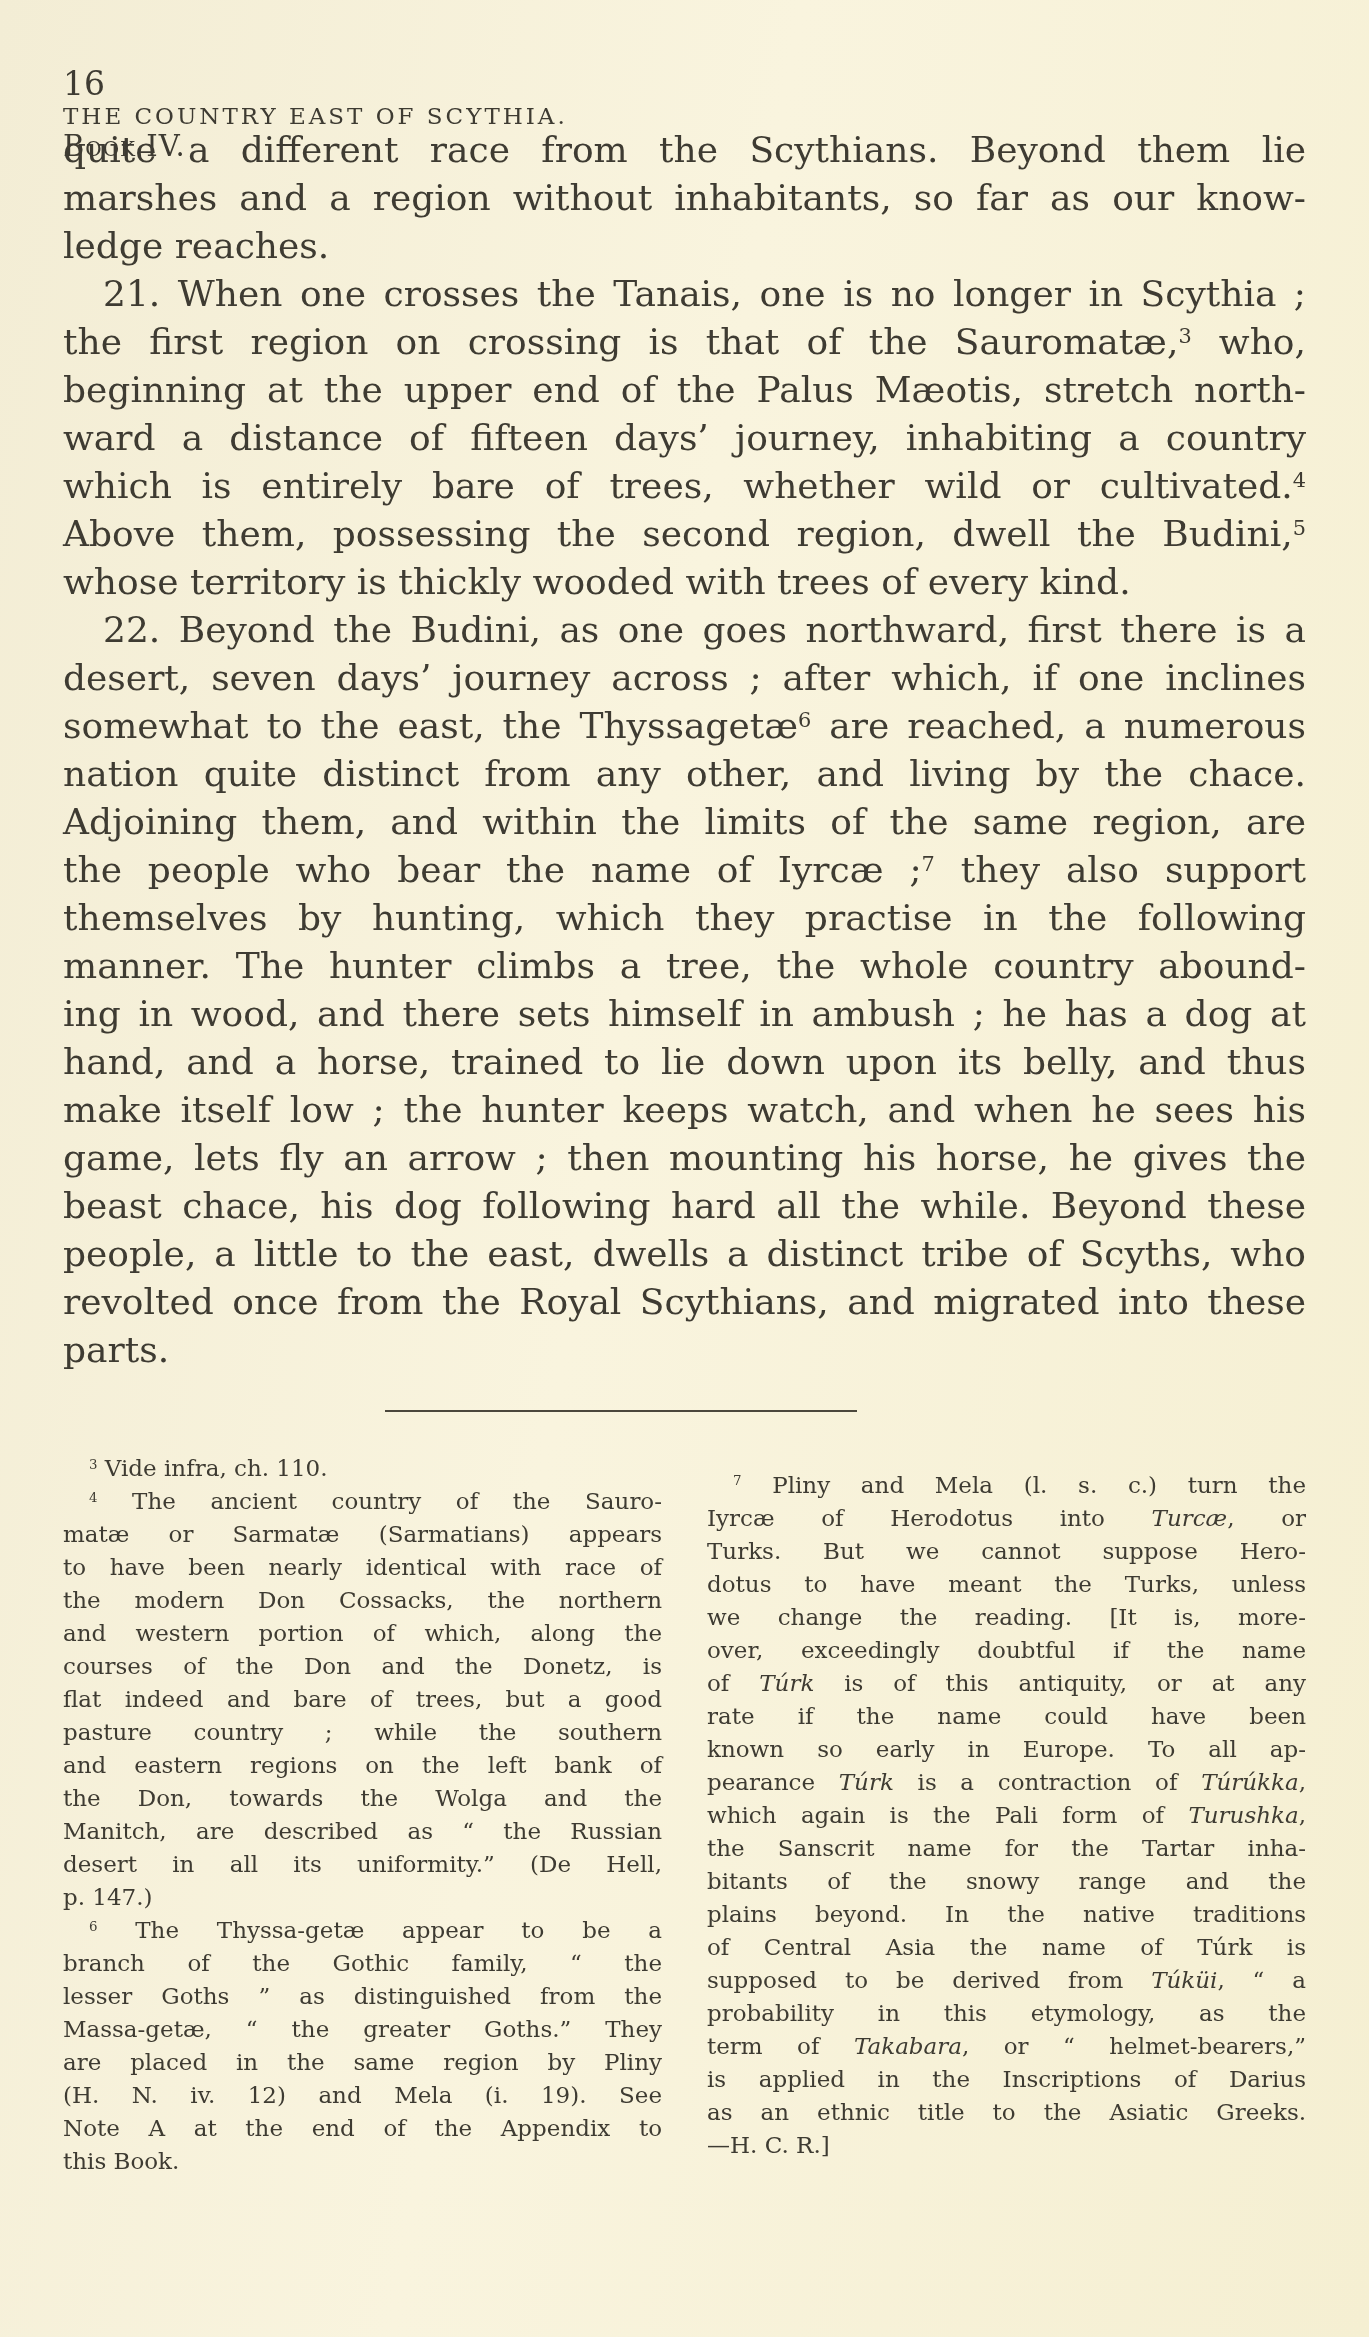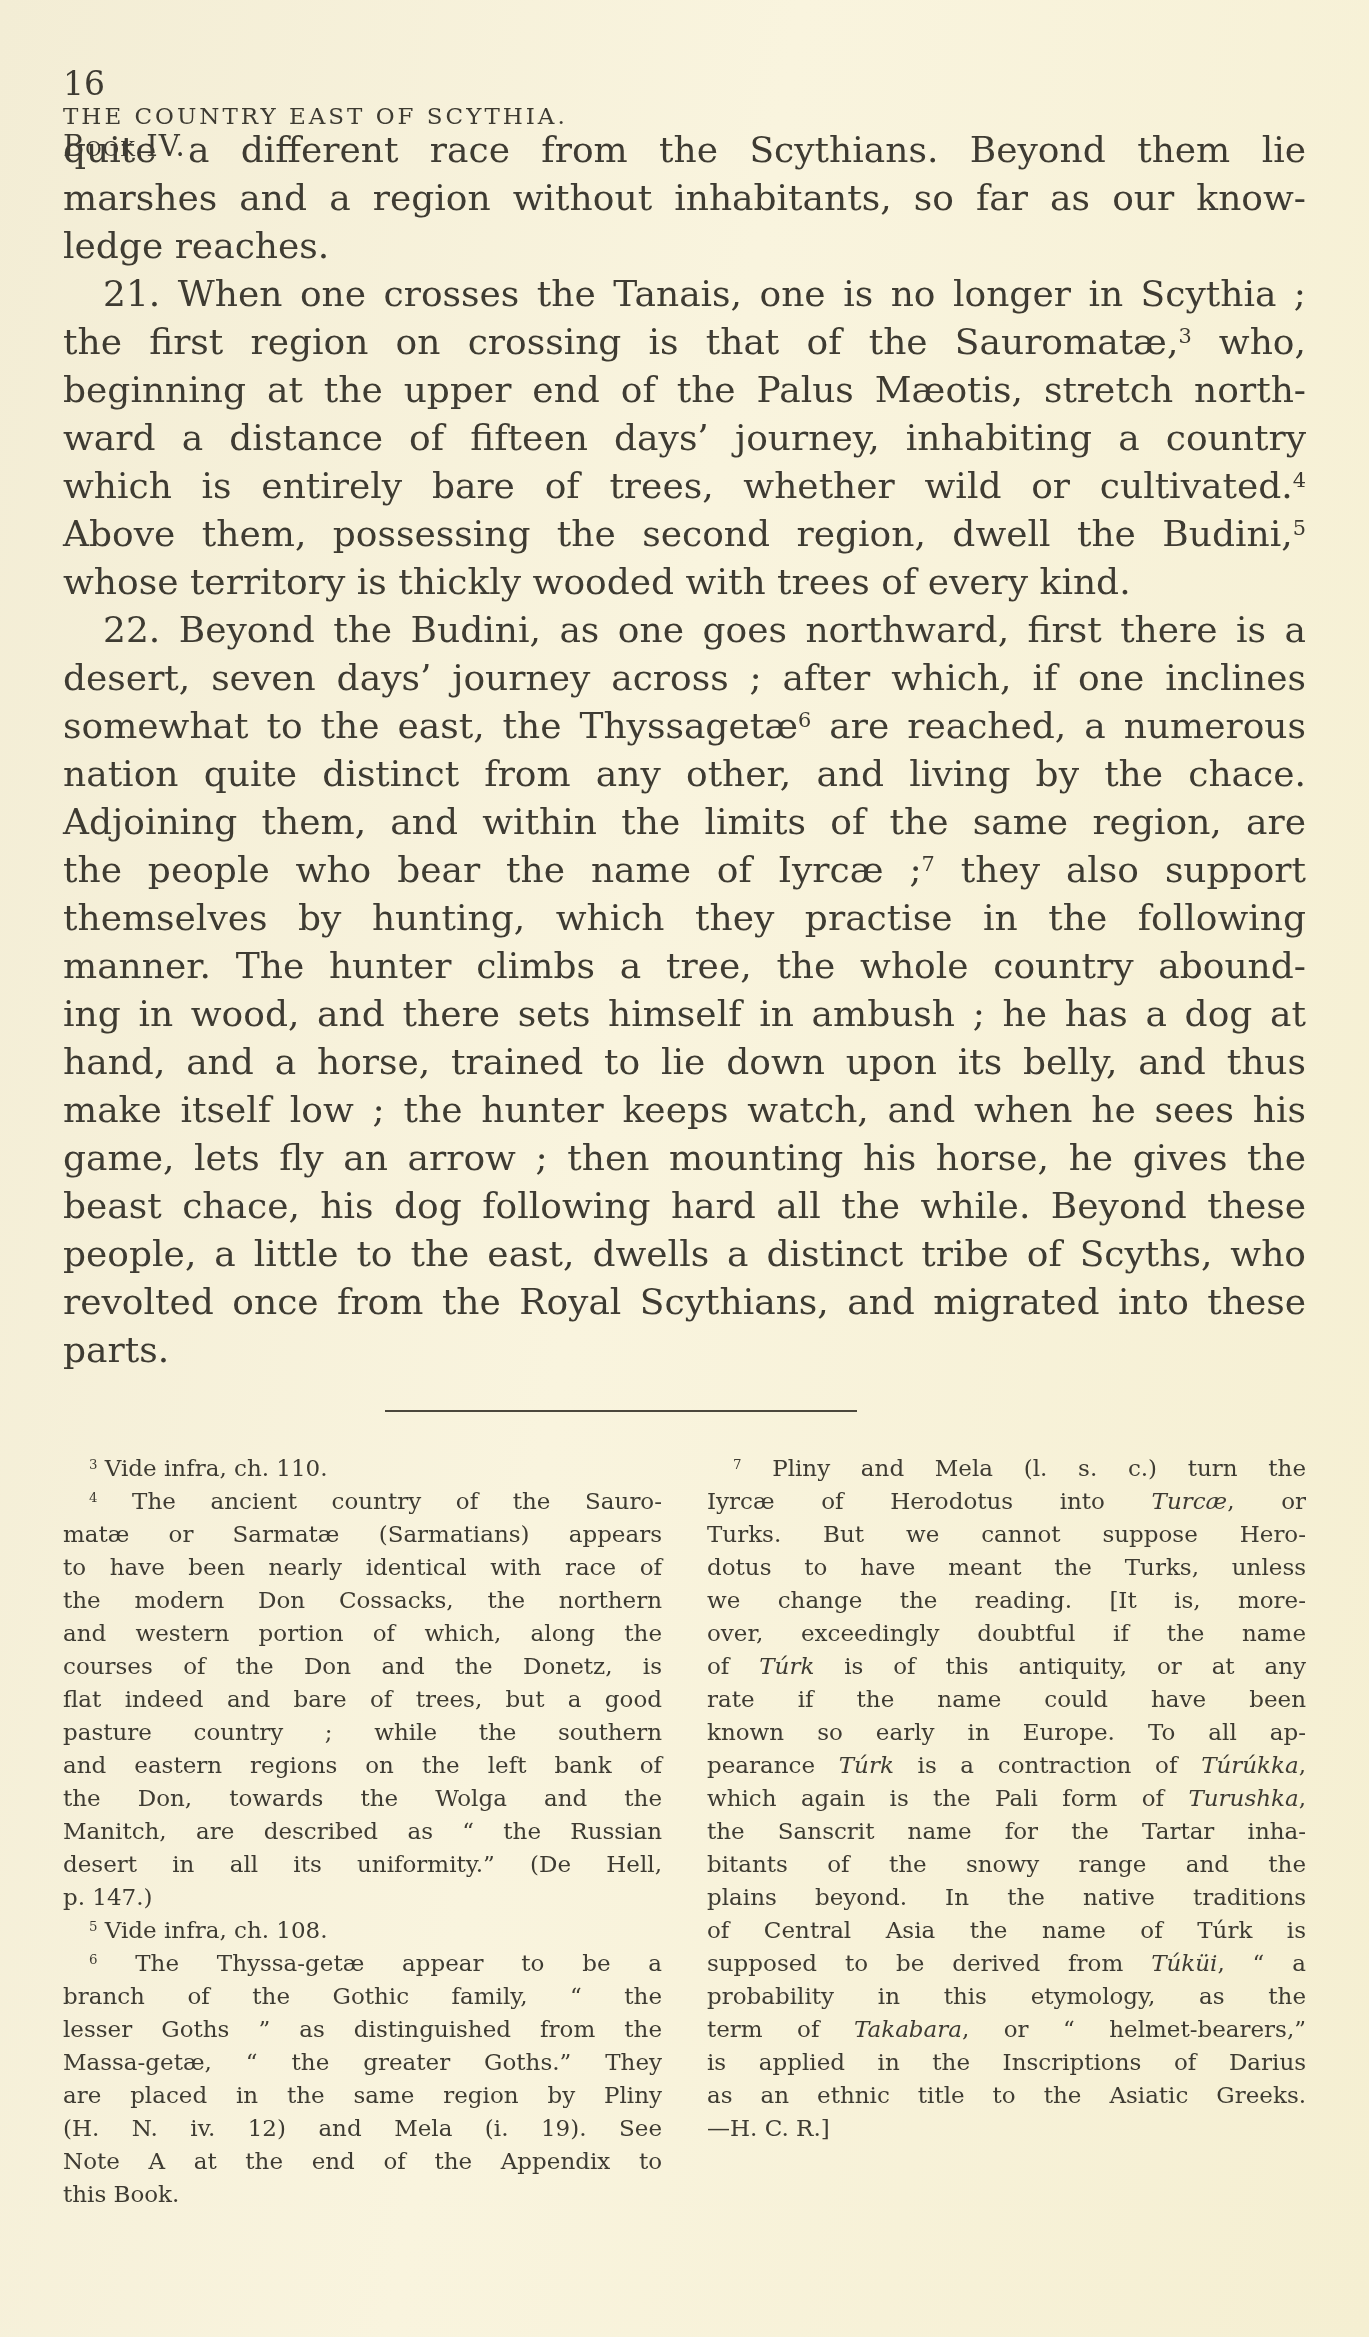--- a/index.html
+++ b/index.html
@@ -40,21 +40,21 @@
   sup {
     font-size:58%; vertical-align:baseline;
     position:relative; top:-0.55em; line-height:0;
   }
   .divider {
     position:absolute; top:1410px; left:385px;
     width:472px; height:2px; background:#4b473c;
   }
   .footnotes {
     position:absolute; top:1452px; left:63px; width:1243px;
-    display:flex; gap:45px;
+    display:flex; gap:45px;align-items:center;
   }
   .fn-col { flex:1; min-width:0; }
   .fn-line {
     font-size:23px; line-height:33px;
     text-align:justify; text-align-last:justify;
   }
   .fn-line.last { text-align-last:left; }
   .fn-line.indent { text-indent:26px; }
 </style>
 </head>
@@ -108,21 +108,20 @@
         <div class="fn-line">the modern Don Cossacks, the northern</div>
         <div class="fn-line">and western portion of which, along the</div>
         <div class="fn-line">courses of the Don and the Donetz, is</div>
         <div class="fn-line">flat indeed and bare of trees, but a good</div>
         <div class="fn-line">pasture country ; while the southern</div>
         <div class="fn-line">and eastern regions on the left bank of</div>
         <div class="fn-line">the Don, towards the Wolga and the</div>
         <div class="fn-line">Manitch, are described as “ the Russian</div>
         <div class="fn-line">desert in all its uniformity.” (De Hell,</div>
         <div class="fn-line last">p. 147.)</div>
-        <div class="fn-line last indent"><sup>5</sup> Vide infra, ch. 108.</div>
         <div class="fn-line indent"><sup>6</sup> The Thyssa-getæ appear to be a</div>
         <div class="fn-line">branch of the Gothic family, “ the</div>
         <div class="fn-line">lesser Goths ” as distinguished from the</div>
         <div class="fn-line">Massa-getæ, “ the greater Goths.” They</div>
         <div class="fn-line">are placed in the same region by Pliny</div>
         <div class="fn-line">(H. N. iv. 12) and Mela (i. 19). See</div>
         <div class="fn-line">Note A at the end of the Appendix to</div>
         <div class="fn-line last">this Book.</div>
       </div>
     <div class="fn-col">

